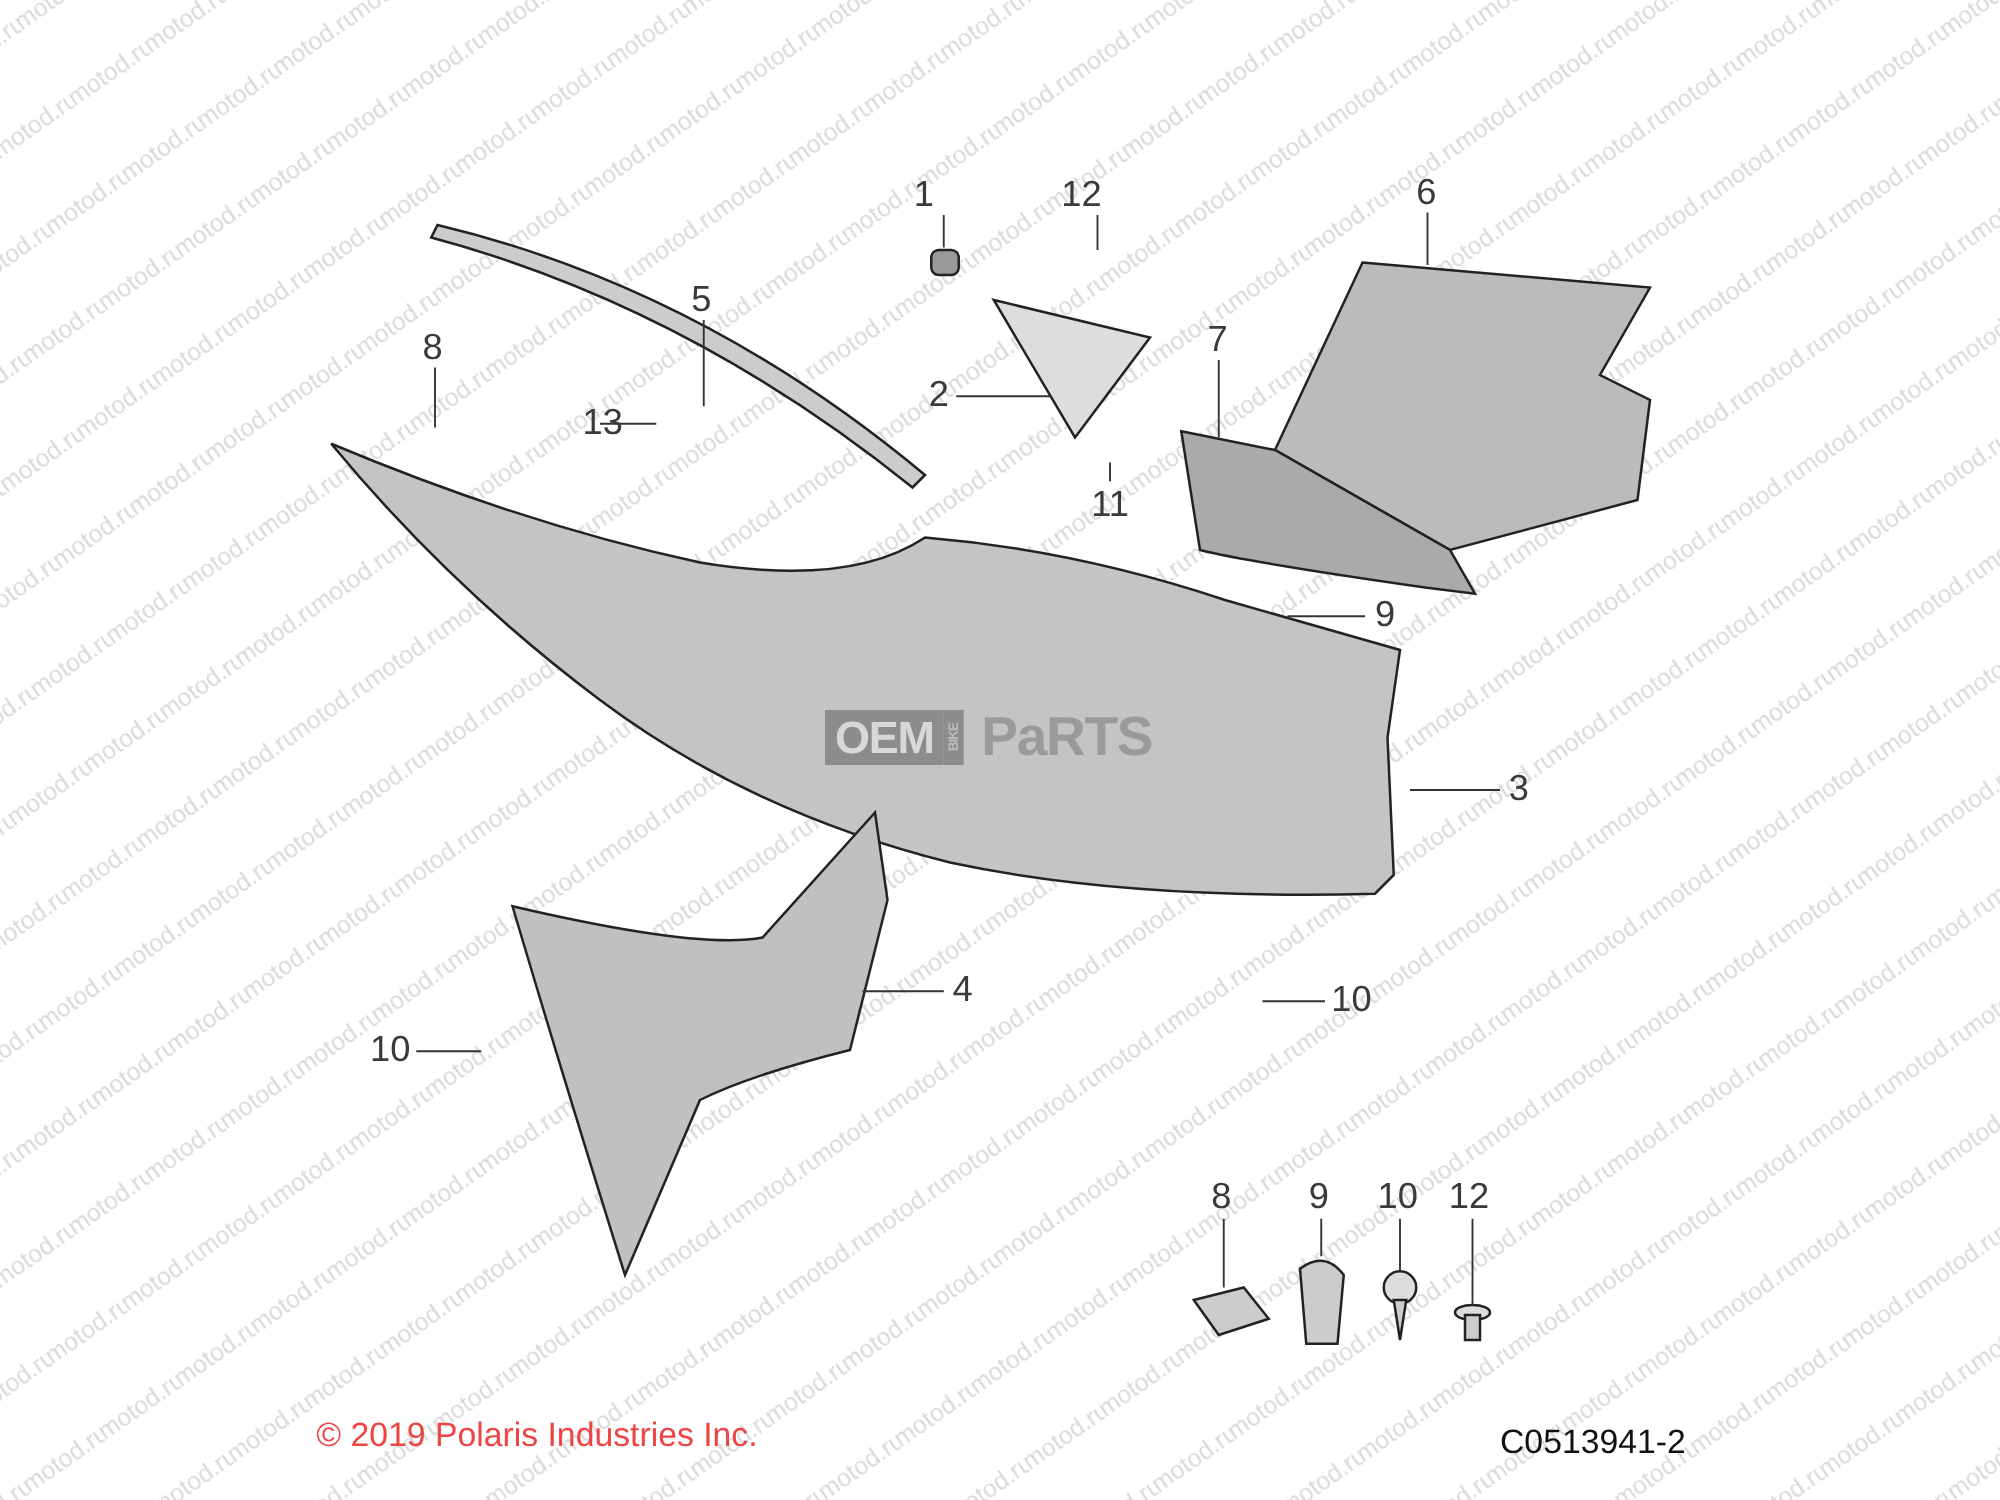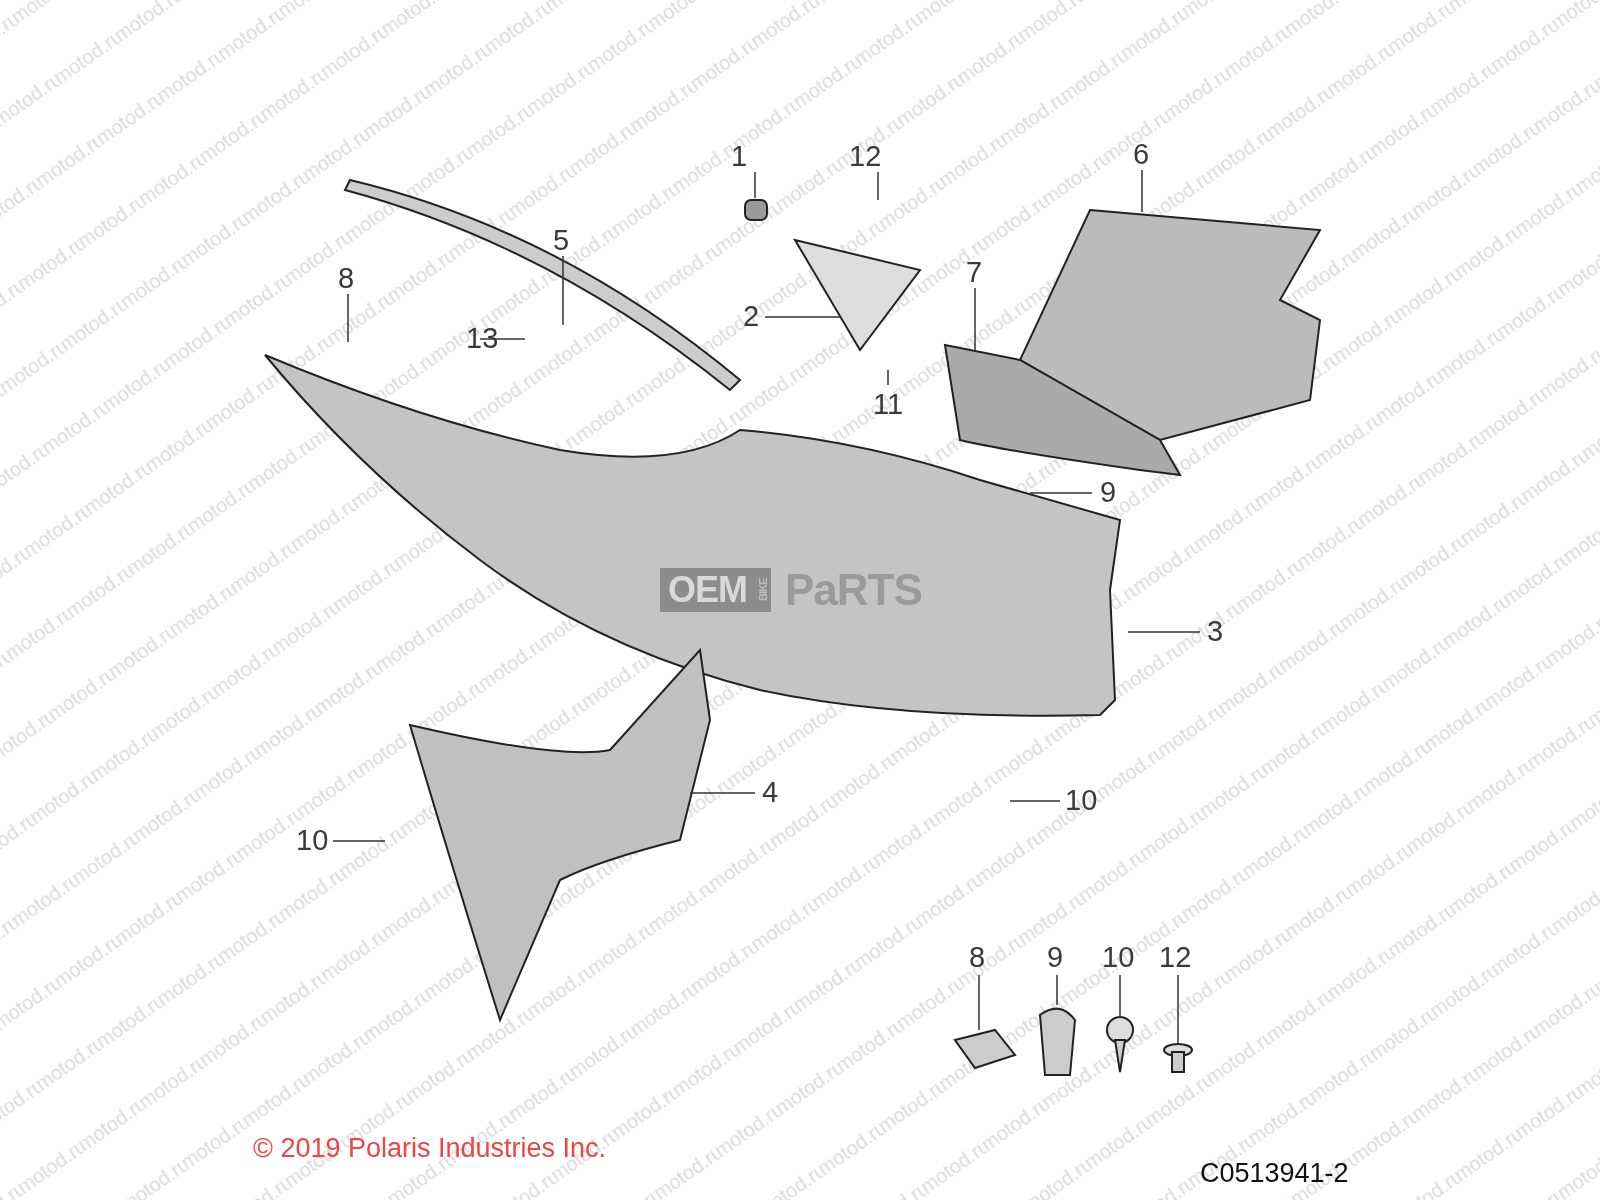--- a/index.html
+++ b/index.html
@@ -2,21 +2,21 @@
 <html><head>
 <meta charset="utf-8">
 <style>
   html, body { margin:0; padding:0; background:#ffffff; }
   body { width:1600px; height:1200px; position:relative; overflow:hidden;
          font-family:"Liberation Sans", sans-serif; color:#333; }
   .wm { position:absolute; left:0; top:0; width:1600px; height:1200px; pointer-events:none; }
   .diagram { position:absolute; left:0; top:0; width:1600px; height:1200px; }
   .callout { position:absolute; font-size:29px; color:#3a3a3a; line-height:1; }
   .footer-left { position:absolute; left:253px; top:1133px; font-size:27px; color:#ef4444;text-align:right; }
-  .footer-right { position:absolute; left:1200px; top:1138px; font-size:27px; color:#111;margin-top:20px; }
+  .footer-right { position:absolute; left:1200px; top:1138px; font-size:27px; color:#111; }
   .logo { position:absolute; left:660px; top:568px; height:44px; display:flex; 
           font-weight:bold; font-size:44px; letter-spacing:-1px; }
   .logo .oem { background:#8c8c8c; color:#d8d8d8; padding:0 8px; height:44px; line-height:44px; font-size:36px; }
   .logo .bike { writing-mode:vertical-rl; transform:rotate(180deg); font-size:11px; color:#bbb; background:#8c8c8c; height:44px; text-align:center; padding:0 2px;}
   .logo .parts { color:#9a9a9a; padding-left:14px; font-size:44px; line-height:44px; }
 </style>
 </head>
 <body>
 
 <svg class="wm" viewBox="0 0 1600 1200">

